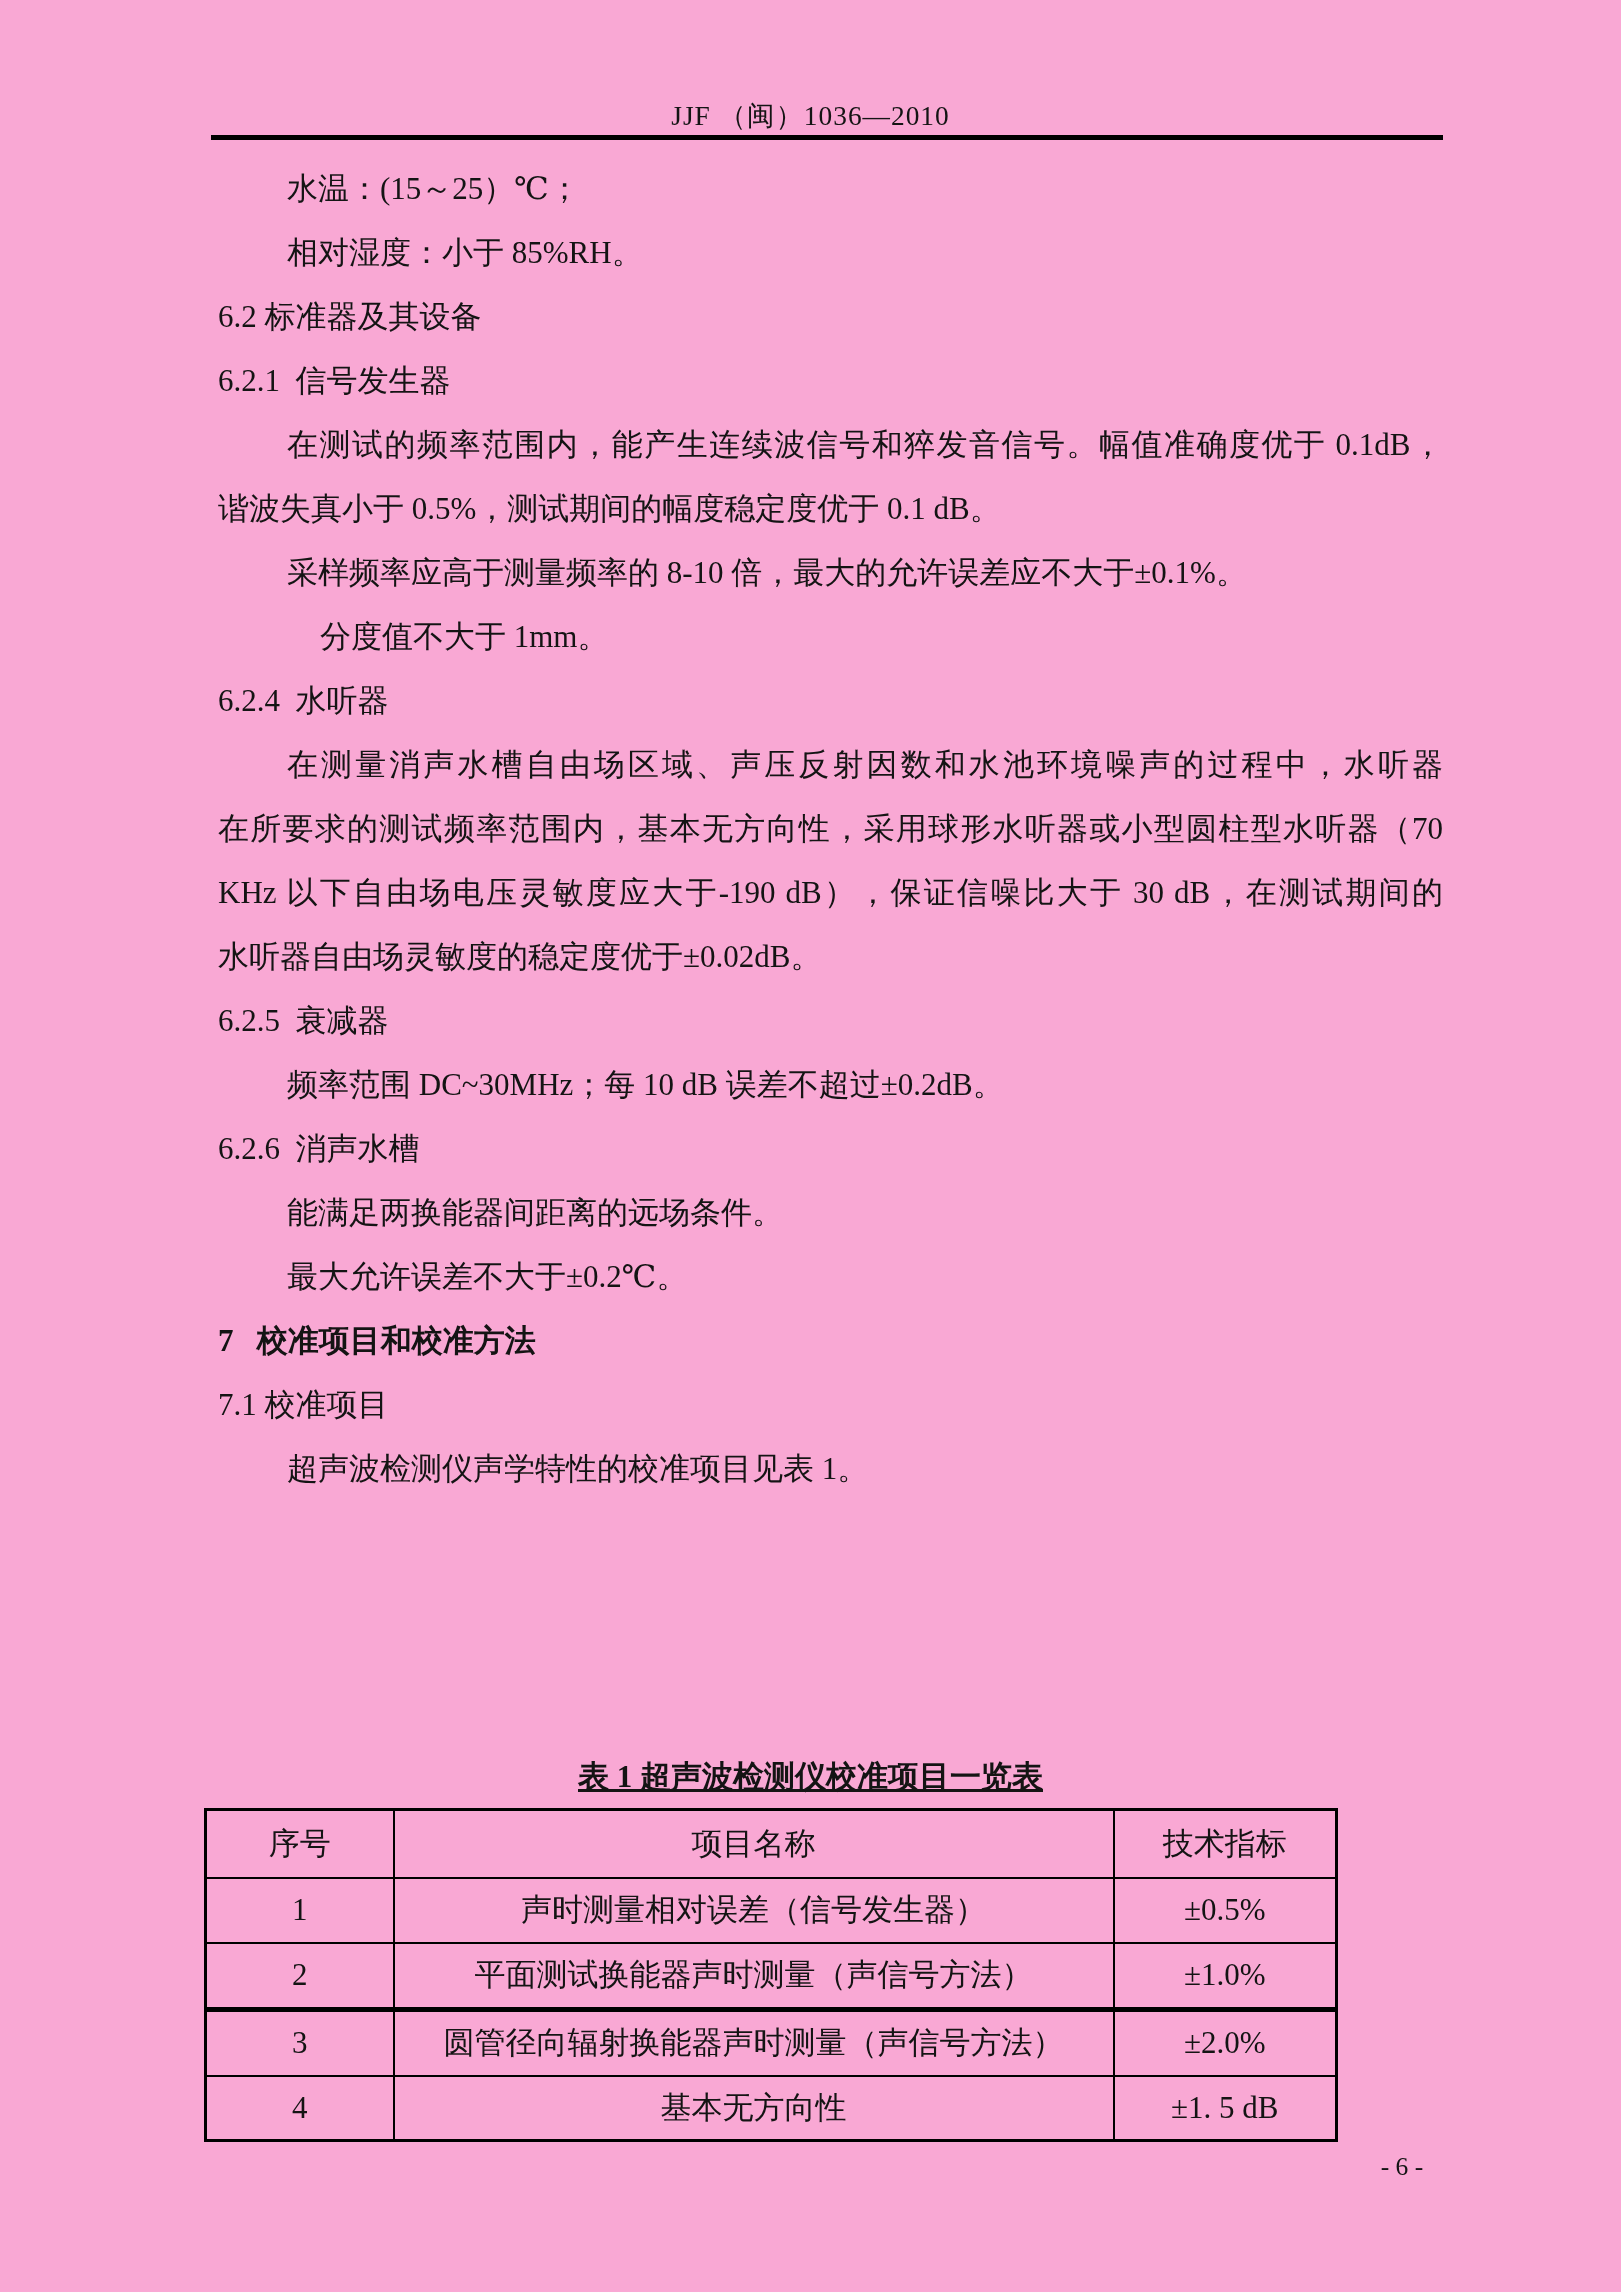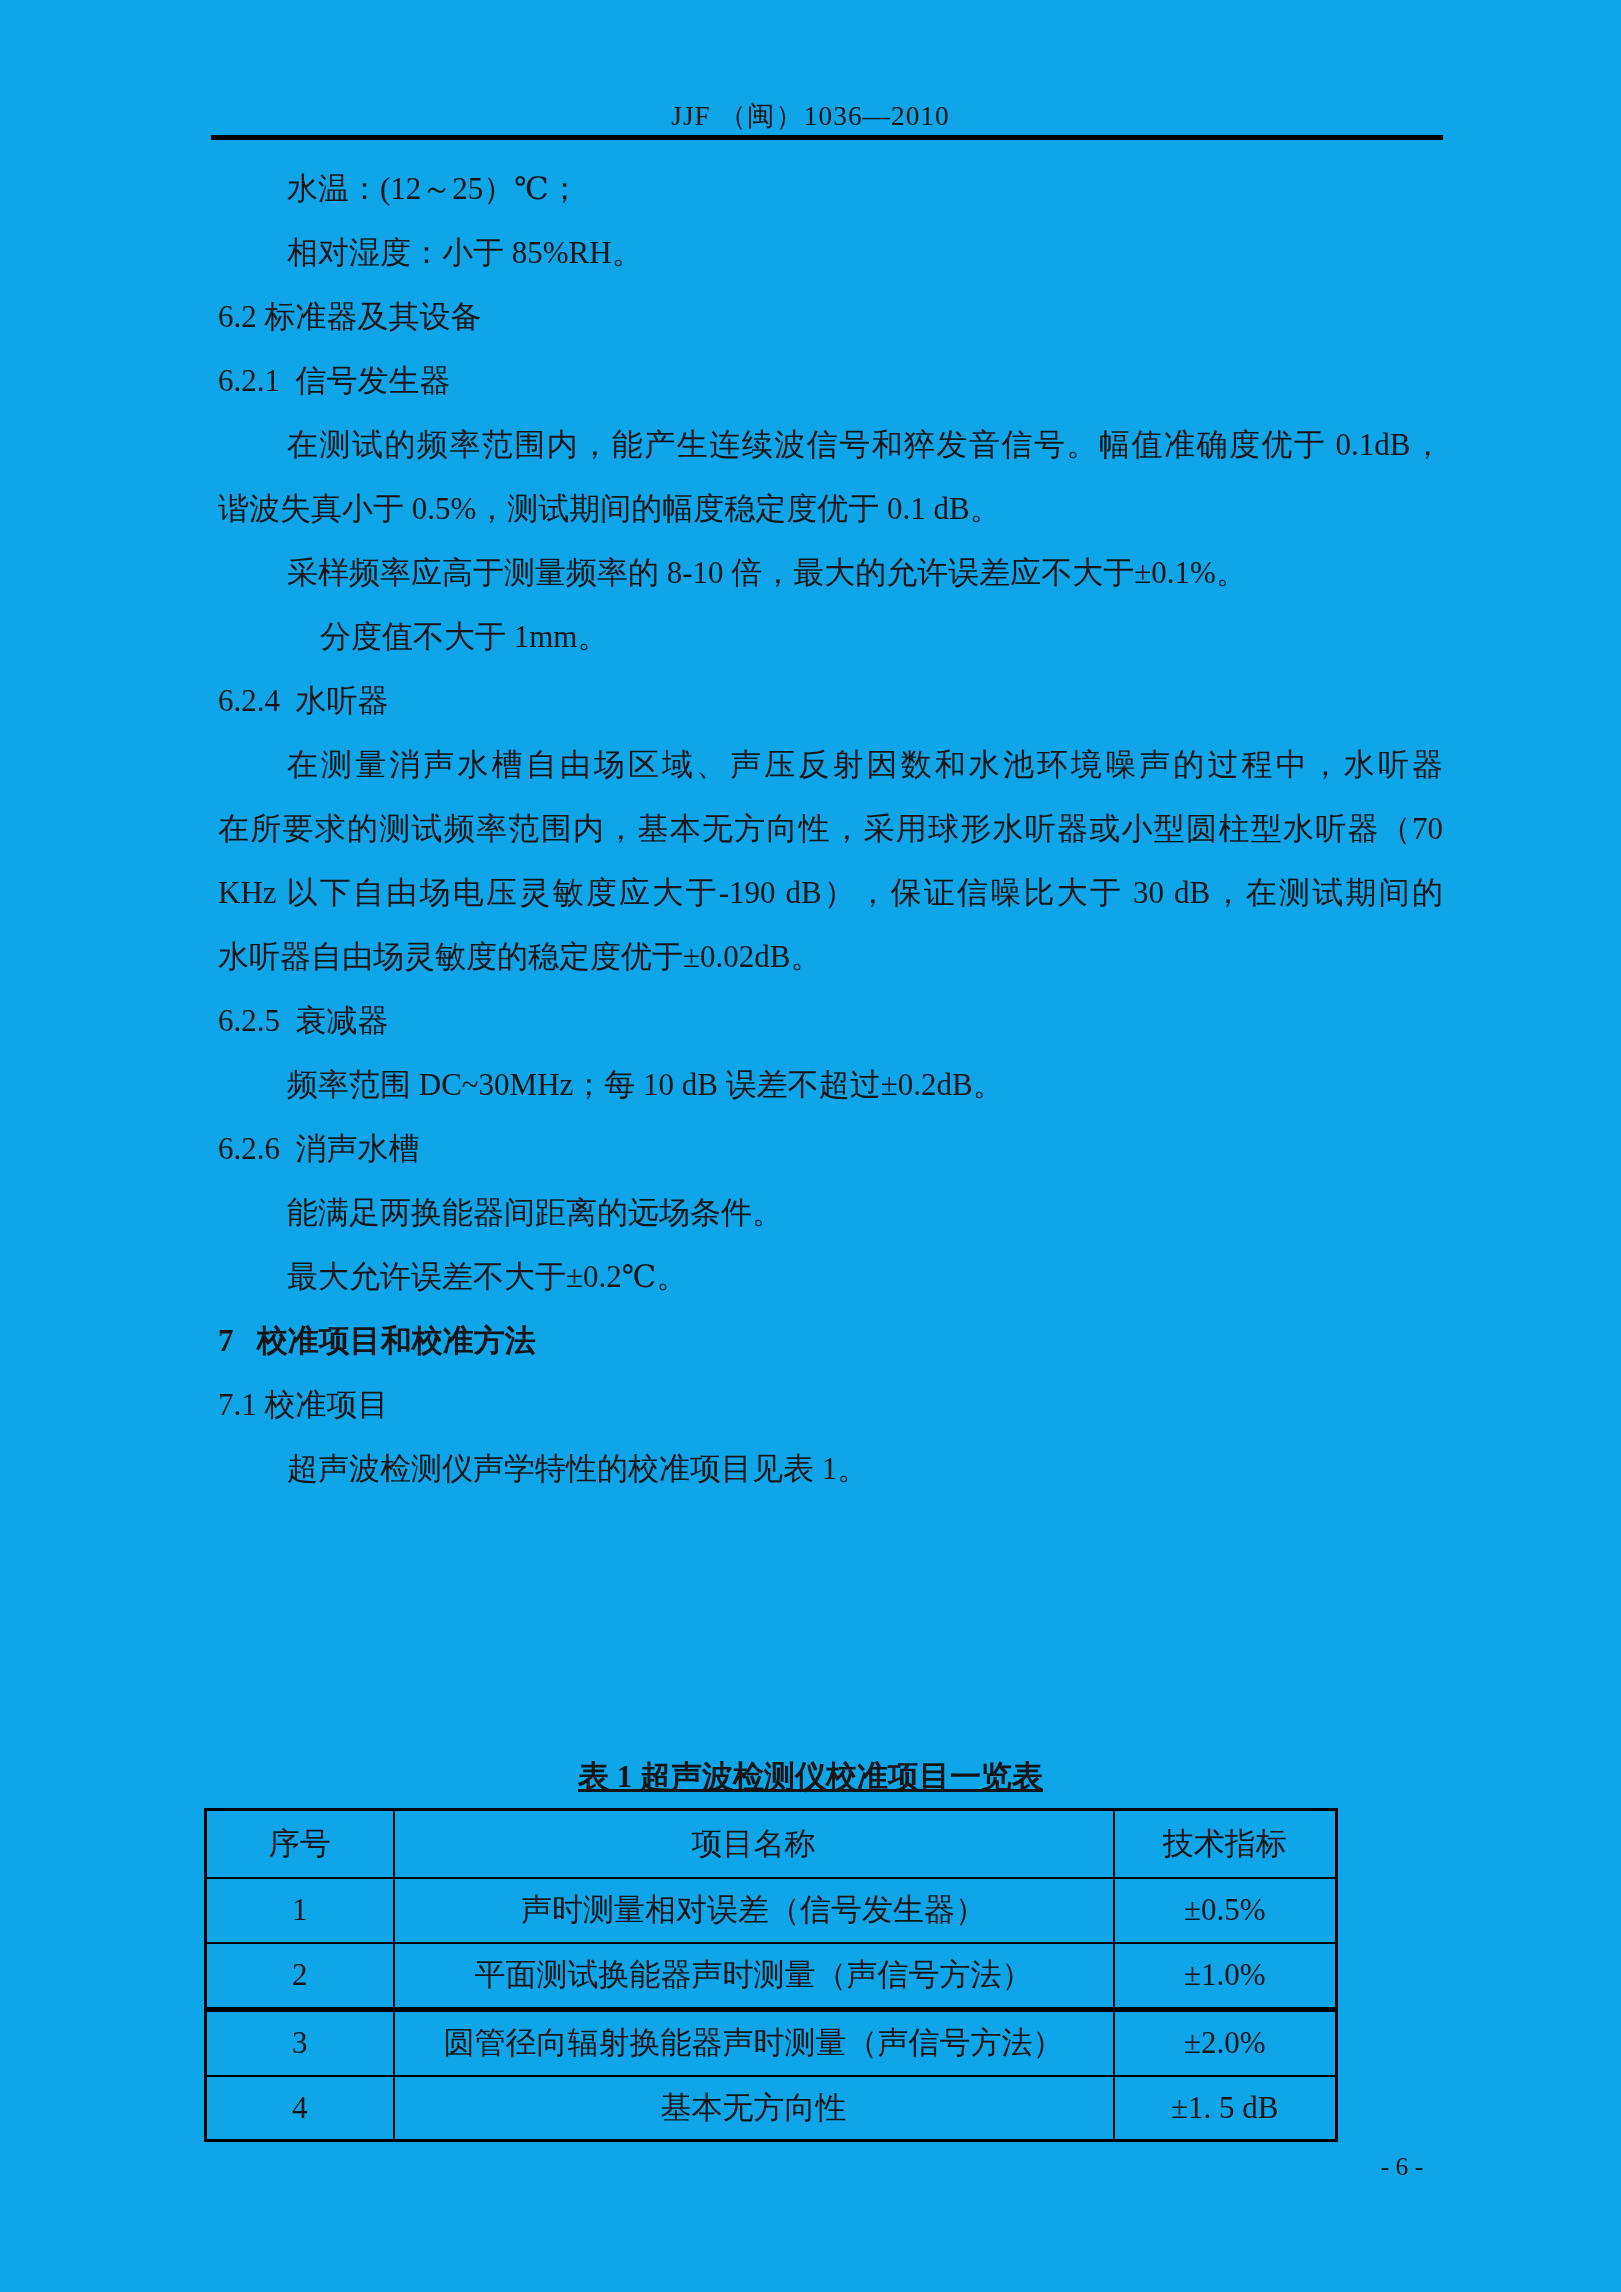--- a/index.html
+++ b/index.html
@@ -1,21 +1,21 @@
 <!DOCTYPE html>
 <html><head>
 <meta charset="utf-8">
 <style>
   html, body { margin: 0; padding: 0; background: #e8e8e8; }
   .page {
     position: relative;
     width: 1621px;
     height: 2293px;
     margin: 0 auto;
-    background: #0ea5e9;
+    background: #f9a8d4;
     font-family: "Liberation Serif", "DejaVu Serif", serif;
     color: #141414;
     overflow: hidden;
   }
   .header-title {
     position: absolute;
     top: 98px;
     left: 0;
     width: 100%;
     text-align: center;
@@ -100,21 +100,21 @@
 </style>
 </head>
 <body>
 
 <div class="page">
 
   <div class="header-title">JJF （闽）1036—2010</div>
   <div class="header-rule"></div>
 
   <div class="doc-body">
-    <div class="line indent">水温：(12～25）℃；</div>
+    <div class="line indent">水温：(15～25）℃；</div>
     <div class="line indent">相对湿度：小于 85%RH。</div>
     <div class="line">6.2 标准器及其设备</div>
     <div class="line">6.2.1  信号发生器</div>
     <div class="line indent justify">在测试的频率范围内，能产生连续波信号和猝发音信号。幅值准确度优于 0.1dB，</div>
     <div class="line">谐波失真小于 0.5%，测试期间的幅度稳定度优于 0.1 dB。</div>
     <div class="line indent">采样频率应高于测量频率的 8-10 倍，最大的允许误差应不大于±0.1%。</div>
     <div class="line indent-lg">分度值不大于 1mm。</div>
     <div class="line">6.2.4  水听器</div>
     <div class="line indent justify">在测量消声水槽自由场区域、声压反射因数和水池环境噪声的过程中，水听器</div>
     <div class="line justify">在所要求的测试频率范围内，基本无方向性，采用球形水听器或小型圆柱型水听器（70</div>

